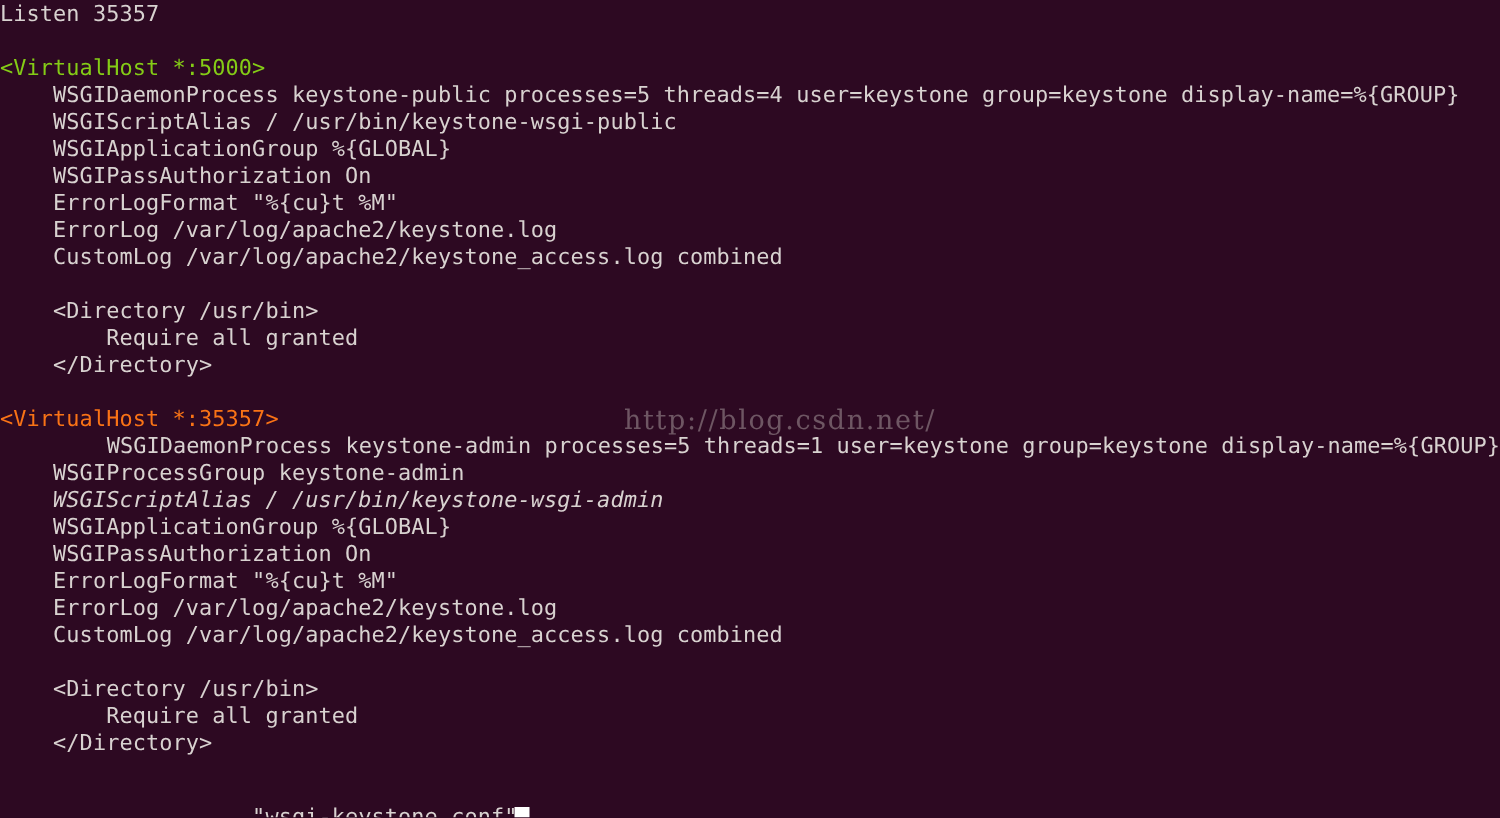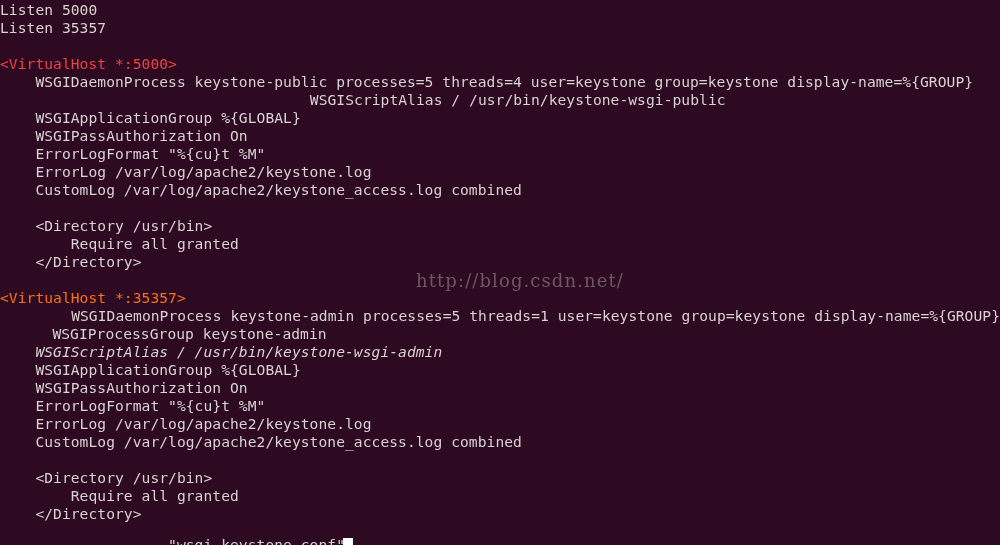--- a/index.html
+++ b/index.html
@@ -83,39 +83,38 @@
     height: 7px;
     background: #ffffff;
   }
 </style>
 </head>
 <body style="background: rgb(45, 9, 34);">
 
 <div id="terminal" style="background: rgb(45, 9, 34);">
 
   <div id="terminal-lines">
-      <span class="term-line" style="color: rgb(216, 210, 208);">Listen 5000</span>
       <span class="term-line" style="color: rgb(216, 210, 208);">Listen 35357</span>
       <span class="term-line blank"></span>
-      <span class="term-line" style="color: #ef4444;">&lt;VirtualHost *:5000&gt;</span>
+      <span class="term-line" style="color: #84cc16;">&lt;VirtualHost *:5000&gt;</span>
       <span class="term-line" style="color: rgb(216, 210, 208);">    WSGIDaemonProcess keystone-public processes=5 threads=4 user=keystone group=keystone display-name=%{GROUP}</span>
-      <span class="term-line" style="color: rgb(216, 210, 208); text-align: center;">    WSGIScriptAlias / /usr/bin/keystone-wsgi-public</span>
+      <span class="term-line" style="color: rgb(216, 210, 208);">    WSGIScriptAlias / /usr/bin/keystone-wsgi-public</span>
       <span class="term-line" style="color: rgb(216, 210, 208);">    WSGIApplicationGroup %{GLOBAL}</span>
       <span class="term-line" style="color: rgb(216, 210, 208);">    WSGIPassAuthorization On</span>
       <span class="term-line" style="color: rgb(216, 210, 208);">    ErrorLogFormat "%{cu}t %M"</span>
       <span class="term-line" style="color: rgb(216, 210, 208);">    ErrorLog /var/log/apache2/keystone.log</span>
       <span class="term-line" style="color: rgb(216, 210, 208);">    CustomLog /var/log/apache2/keystone_access.log combined</span>
       <span class="term-line blank"></span>
       <span class="term-line" style="color: rgb(216, 210, 208);">    &lt;Directory /usr/bin&gt;</span>
       <span class="term-line" style="color: rgb(216, 210, 208);">        Require all granted</span>
       <span class="term-line" style="color: rgb(216, 210, 208);">    &lt;/Directory&gt;</span>
       <span class="term-line blank"></span>
       <span class="term-line" style="color: #f97316;">&lt;VirtualHost *:35357&gt;</span>
       <span class="term-line" style="color: rgb(216, 210, 208); text-align: right;">    WSGIDaemonProcess keystone-admin processes=5 threads=1 user=keystone group=keystone display-name=%{GROUP}</span>
-      <span class="term-line" style="color: rgb(216, 210, 208); padding-left: 17px;">    WSGIProcessGroup keystone-admin</span>
+      <span class="term-line" style="color: rgb(216, 210, 208);">    WSGIProcessGroup keystone-admin</span>
       <span class="term-line" style="color: rgb(216, 210, 208); font-style: italic;">    WSGIScriptAlias / /usr/bin/keystone-wsgi-admin</span>
       <span class="term-line" style="color: rgb(216, 210, 208);">    WSGIApplicationGroup %{GLOBAL}</span>
       <span class="term-line" style="color: rgb(216, 210, 208);">    WSGIPassAuthorization On</span>
       <span class="term-line" style="color: rgb(216, 210, 208);">    ErrorLogFormat "%{cu}t %M"</span>
       <span class="term-line" style="color: rgb(216, 210, 208);">    ErrorLog /var/log/apache2/keystone.log</span>
       <span class="term-line" style="color: rgb(216, 210, 208);">    CustomLog /var/log/apache2/keystone_access.log combined</span>
       <span class="term-line blank"></span>
       <span class="term-line" style="color: rgb(216, 210, 208);">    &lt;Directory /usr/bin&gt;</span>
       <span class="term-line" style="color: rgb(216, 210, 208);">        Require all granted</span>
       <span class="term-line" style="color: rgb(216, 210, 208);">    &lt;/Directory&gt;</span>

